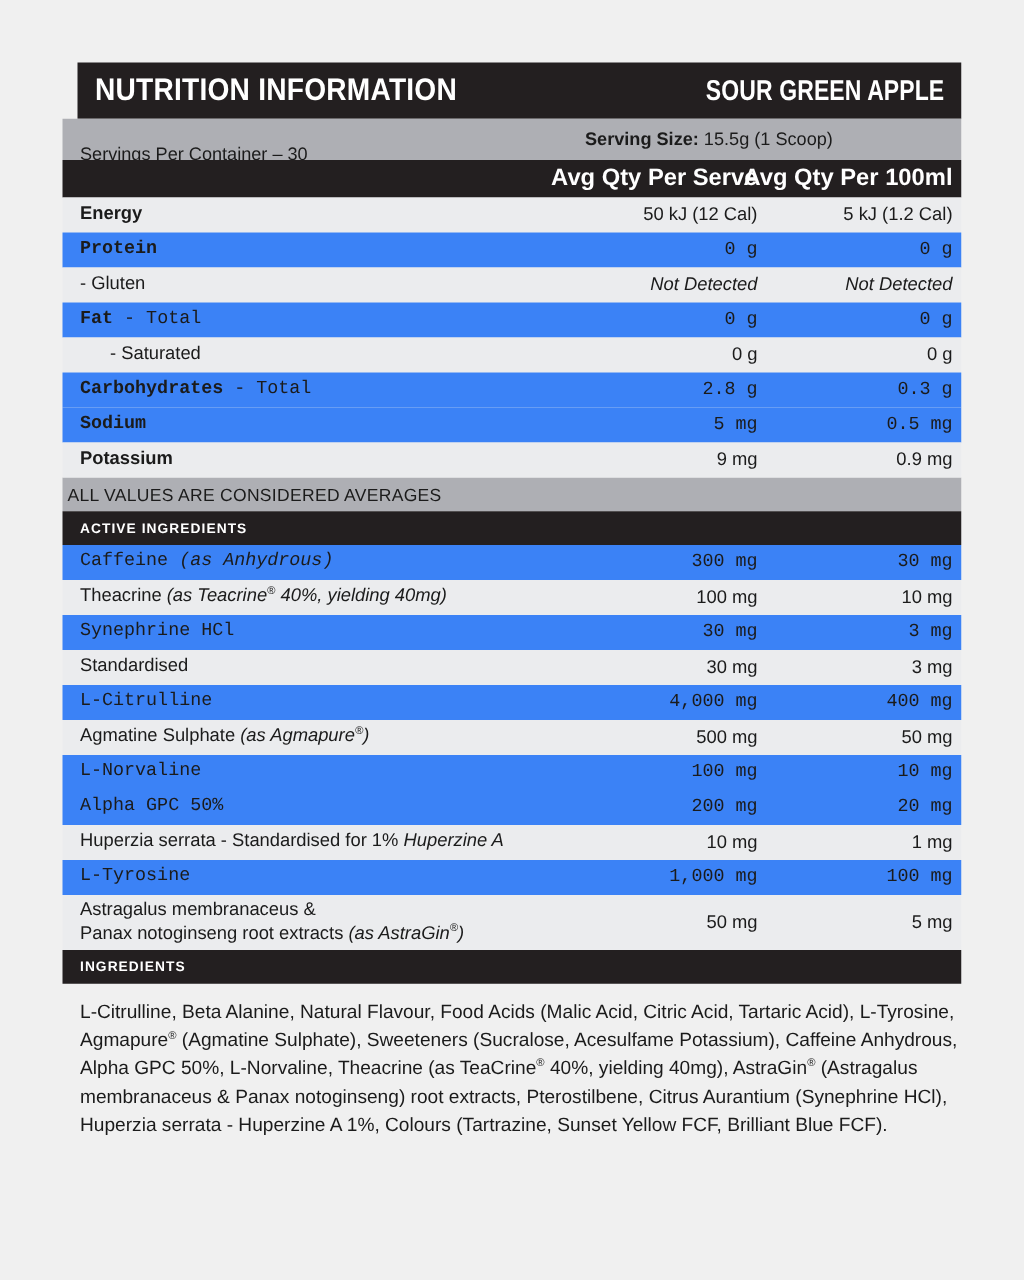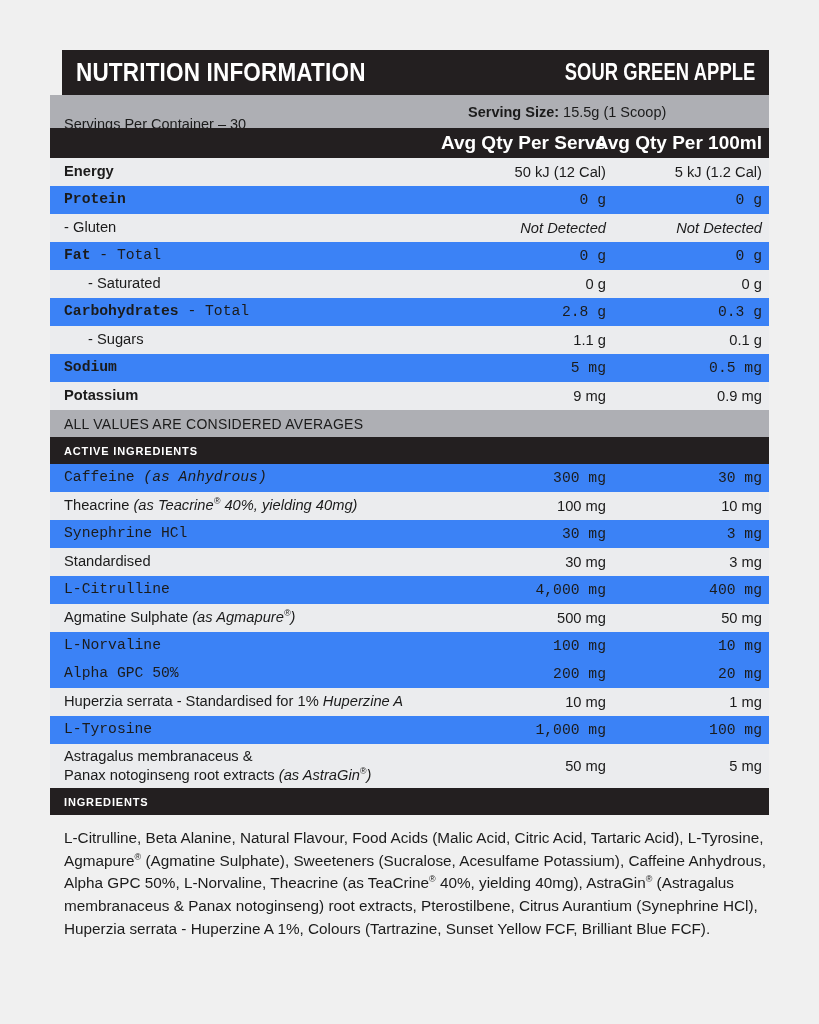--- a/index.html
+++ b/index.html
@@ -128,21 +128,21 @@
   b.bold { font-weight: bold; }
   i.ital { font-style: italic; }
   sup.reg { font-size: 9px; vertical-align: super; line-height: 0; }
 
   
   .avg-band {
     background: #aeafb4;
     height: 27px;
     display: flex;
     align-items: center;
-    padding-left: 14px;
+    padding-left: 4px;
     font-size: 14px;
     color: #1b1b1b;
     letter-spacing: 0.25px;
   }
 
   
   .section-bar {
     background: #231f20;
     height: 27px;
     display: flex;
@@ -207,25 +207,20 @@
       <div class="row shade-b">
         <div class="label ind2">- Saturated</div>
         <div class="v1">0 g</div>
         <div class="v2">0 g</div>
       </div>
       <div class="row shade-a">
         <div class="label ind1"><b class="bold">Carbohydrates</b> - Total</div>
         <div class="v1">2.8 g</div>
         <div class="v2">0.3 g</div>
       </div>
-      <div class="row shade-b">
-        <div class="label ind2">- Sugars</div>
-        <div class="v1">1.1 g</div>
-        <div class="v2">0.1 g</div>
-      </div>
       <div class="row shade-a">
         <div class="label ind1"><b class="bold">Sodium</b></div>
         <div class="v1">5 mg</div>
         <div class="v2">0.5 mg</div>
       </div>
       <div class="row shade-b">
         <div class="label ind1"><b class="bold">Potassium</b></div>
         <div class="v1">9 mg</div>
         <div class="v2">0.9 mg</div>
       </div>

